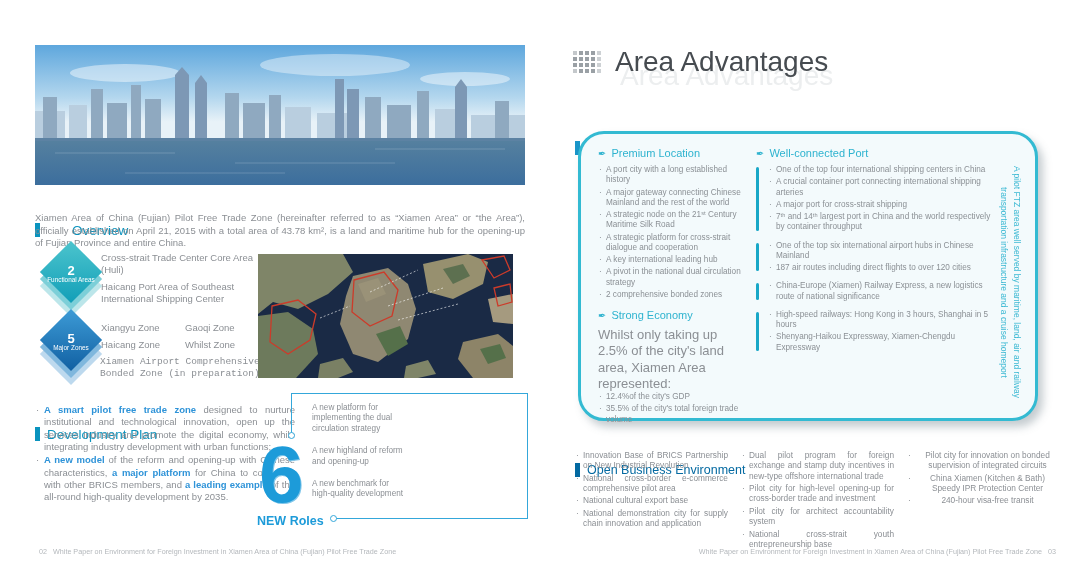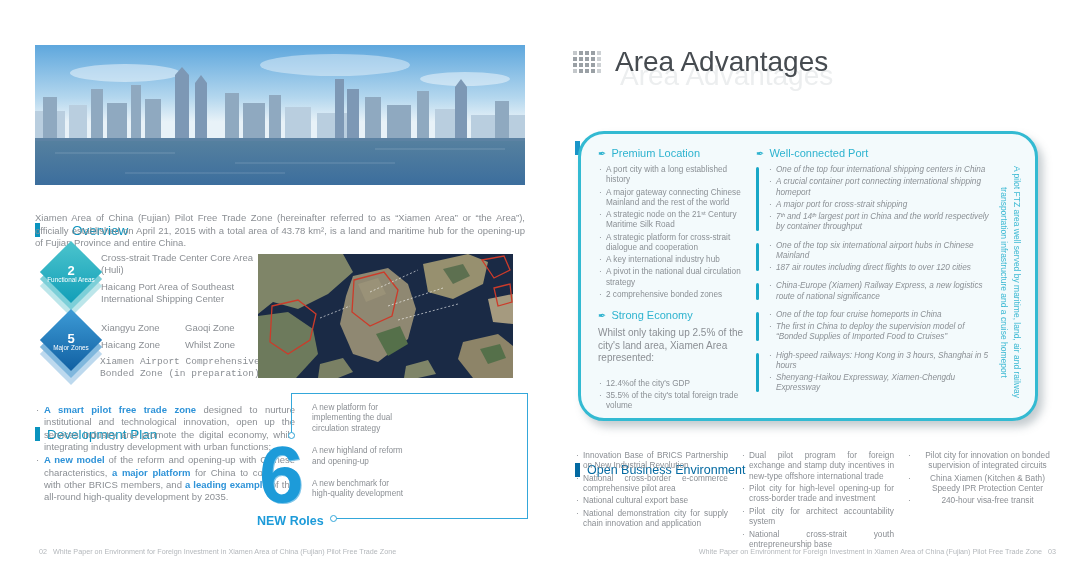--- a/index.html
+++ b/index.html
@@ -94,22 +94,22 @@
              border:3px solid #33bad2; border-radius:26px; background:#f3fafc;
              box-shadow:5px 6px 9px rgba(90,110,120,0.35); }
   .box-col-left { position:absolute; left:17px; top:13px; width:150px; }
   .box-col-right { position:absolute; left:175px; top:13px; width:238px; }
   .box-h { display:flex; align-items:center; gap:5px; color:#2eb3cf; font-size:11px; margin-bottom:6px; }
   .pen-icon { font-size:10px; transform:rotate(0deg); }
   .box-bullets { font-size:8.2px; line-height:1.25; color:#8b9095; }
   .box-bullets .bullet { position:relative; padding-left:8px; margin-bottom:2px; }
   .box-bullets .bullet::before { content:"\00B7"; position:absolute; left:1px; top:0; }
   .se-block { margin-top:9px; }
-  .se-intro { font-size:10px; line-height:1.25; margin-bottom:14px; }
-  .port-group { position:relative; padding-left:12px; margin-bottom:8px;font-style:italic; }
+  .se-intro { font-size:13px; line-height:1.25; margin-bottom:0; }
+  .port-group { position:relative; padding-left:12px; margin-bottom:8px; }
   .port-group::before { content:""; position:absolute; left:0; top:2px; bottom:2px; width:3px;
                         background:#18a7c7; border-radius:2px; }
   .v-note { position:absolute; right:12px; top:22px; height:252px;
             writing-mode:vertical-rl; text-orientation:mixed;
             font-size:8.5px; line-height:1.5; color:#3db9d3; text-align:center; }
 
   .obe-header { left:575px; top:430px; }
   .obe-cols { left:575px; top:450px; width:485px; display:flex; gap:13px; }
   .obe-col { width:158px; font-size:8.3px; line-height:1.25; text-align:justify; }
   .obe-col .bullet { position:relative; padding-left:8px; margin-bottom:2px; }
@@ -310,21 +310,21 @@
   <div class="box-col-left">
     <div class="box-h">
       <span class="pen-icon">✒</span>
       <span>Premium Location</span>
     </div>
     <div class="box-bullets">
         <div class="bullet">A port city with a long established history</div>
         <div class="bullet">A major gateway connecting Chinese Mainland and the rest of the world</div>
         <div class="bullet">A strategic node on the 21ˢᵗ Century Maritime Silk Road</div>
         <div class="bullet">A strategic platform for cross-strait dialogue and cooperation</div>
-        <div class="bullet">A key international industry hub</div>
+        <div class="bullet">A key international leading hub</div>
         <div class="bullet">A pivot in the national dual circulation strategy</div>
         <div class="bullet">2 comprehensive bonded zones</div>
       </div>
     <div class="se-block">
       <div class="box-h">
         <span class="pen-icon">✒</span>
         <span>Strong Economy</span>
       </div>
       <div class="se-intro">Whilst only taking up 2.5% of the city's land area, Xiamen Area represented:</div>
       <div class="box-bullets">
@@ -334,34 +334,30 @@
     </div>
   </div>
 
   <div class="box-col-right">
     <div class="box-h">
       <span class="pen-icon">✒</span>
       <span>Well-connected Port</span>
     </div>
     <div class="box-bullets port-group">
         <div class="bullet">One of the top four international shipping centers in China</div>
-        <div class="bullet">A crucial container port connecting international shipping homeport</div>
+        <div class="bullet">A crucial container port connecting international shipping arteries</div>
         <div class="bullet">A major port for cross-strait shipping</div>
         <div class="bullet">7ᵗʰ and 14ᵗʰ largest port in China and the world respectively by container throughput</div>
       </div>
     <div class="box-bullets port-group">
         <div class="bullet">One of the top six international airport hubs in Chinese Mainland</div>
         <div class="bullet">187 air routes including direct flights to over 120 cities</div>
       </div>
     <div class="box-bullets port-group">
         <div class="bullet">China-Europe (Xiamen) Railway Express, a new logistics route of national significance</div>
-      </div>
-    <div class="box-bullets port-group">
-        <div class="bullet">One of the top four cruise homeports in China</div>
-        <div class="bullet">The first in China to deploy the supervision model of “Bonded Supplies of Imported Food to Cruises”</div>
       </div>
     <div class="box-bullets port-group">
         <div class="bullet">High-speed railways: Hong Kong in 3 hours, Shanghai in 5 hours</div>
         <div class="bullet">Shenyang-Haikou Expressway, Xiamen-Chengdu Expressway</div>
       </div>
   </div>
 
   <div class="v-note">A pilot FTZ area well served by maritime, land, air and railway transportation infrastructure and a cruise homeport</div>
 </div>
 

